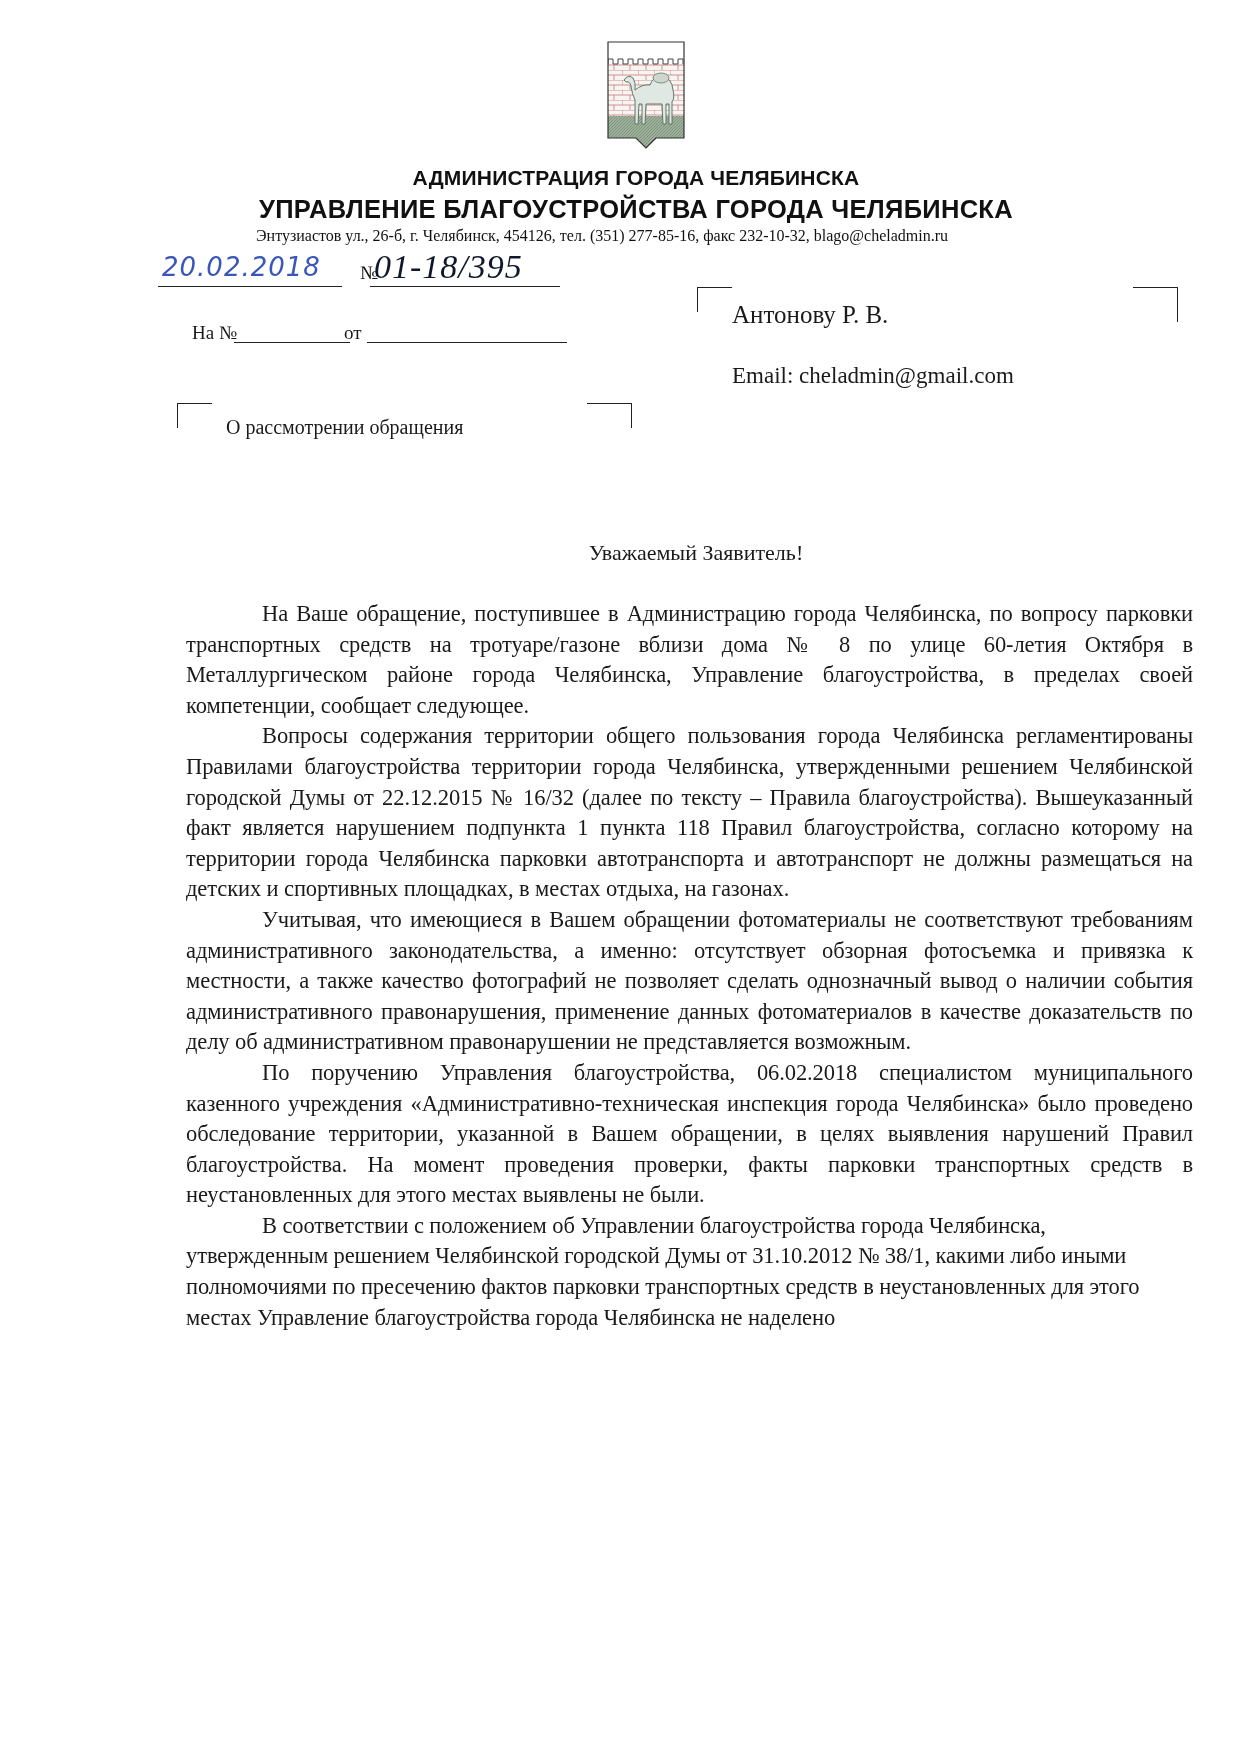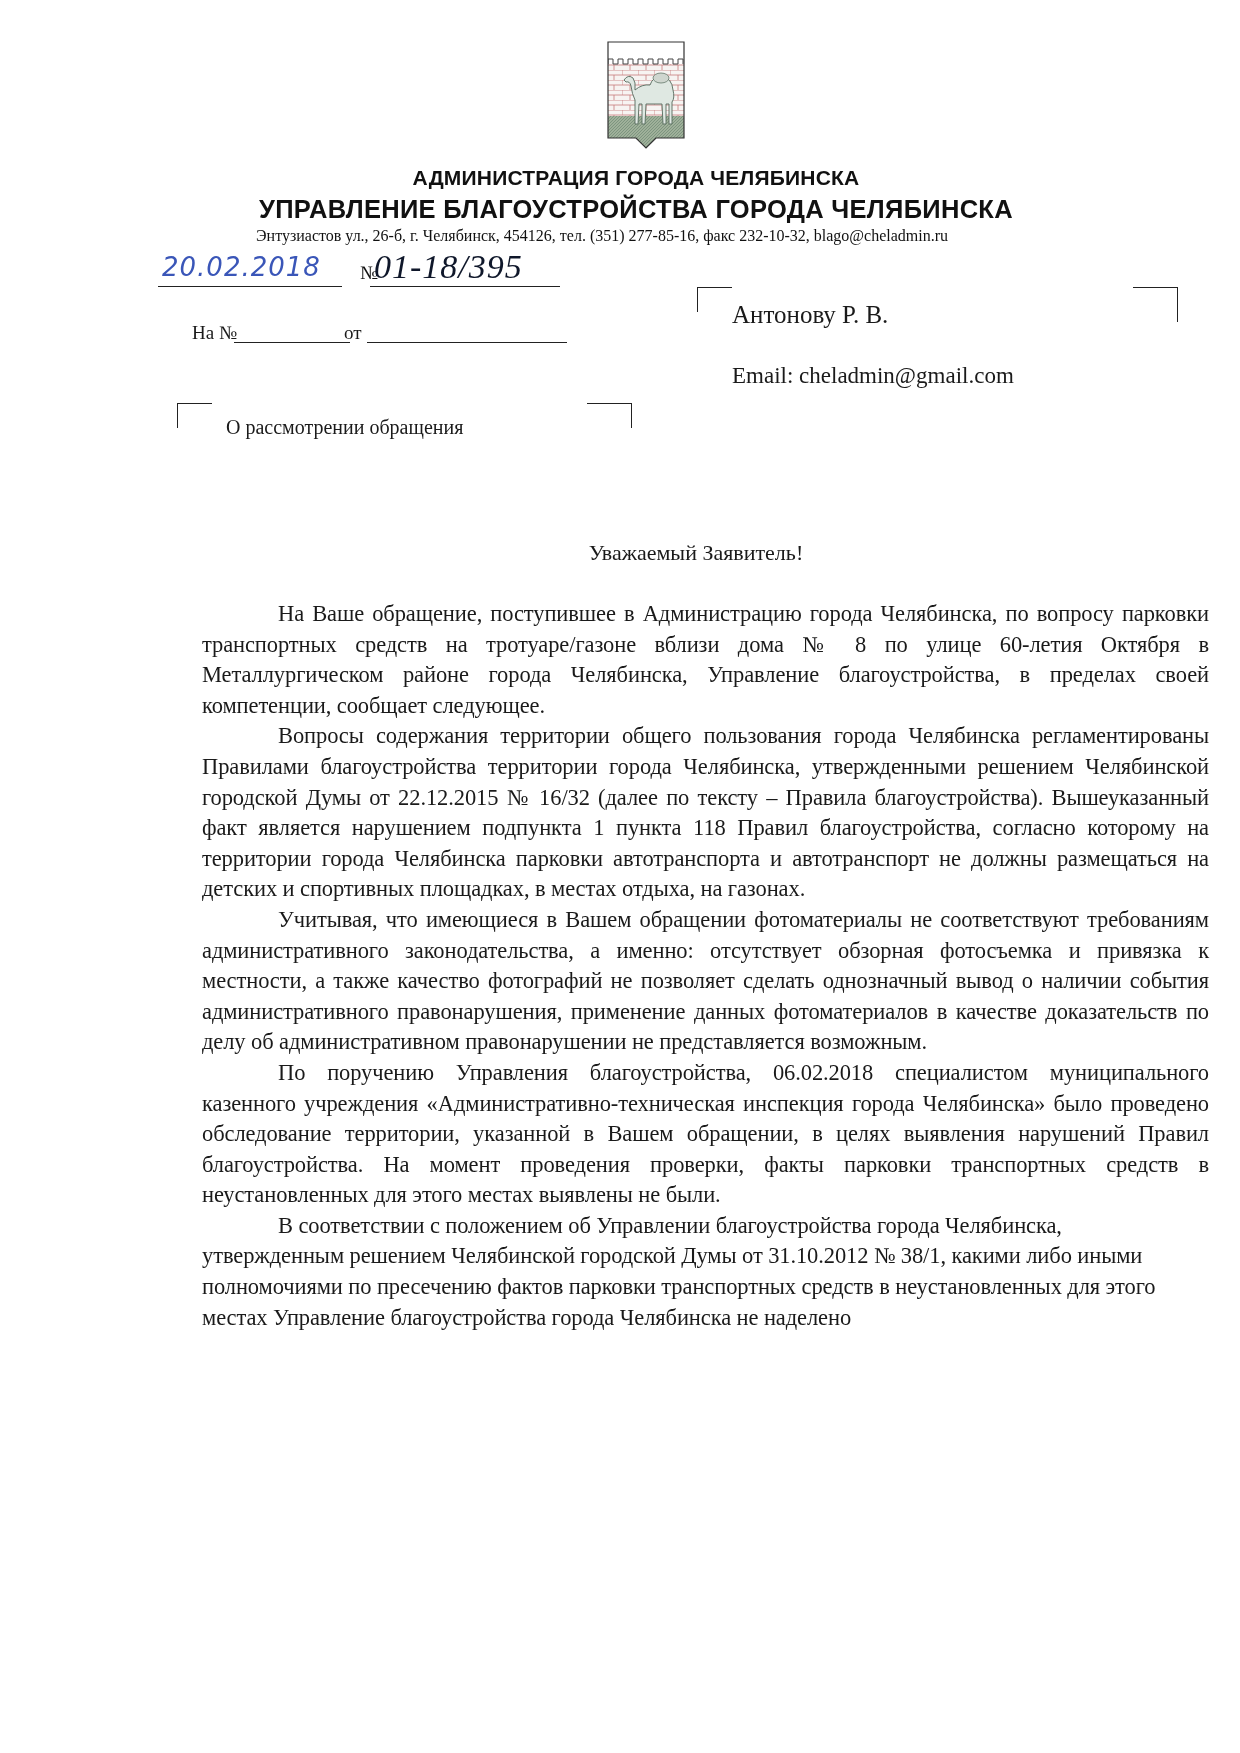--- a/index.html
+++ b/index.html
@@ -56,21 +56,20 @@
   .subject { left: 194px; top: 416px; font-size: 20px; margin-left: 16px; }
   .addressee { left: 716px; top: 301px; font-size: 25px; }
   .email { left: 716px; top: 363px; font-size: 23px; }
 
   .greeting { left: 0; width: 1360px; top: 540px; text-align: center; font-size: 22px; }
 
   .body-text {
     left: 170px; top: 599px; width: 1007px;
     font-size: 22.5px; line-height: 30.6px; text-align: justify;
     letter-spacing: -0.1px;
-    margin-left: 16px;
   }
   .body-text p { margin: 0; text-indent: 76px; }
 </style>
 </head>
 <body>
 
 <div id="coat" class="abs">
   <svg width="80" height="112" viewBox="0 0 80 112">
     <defs>
       <clipPath id="shield">

